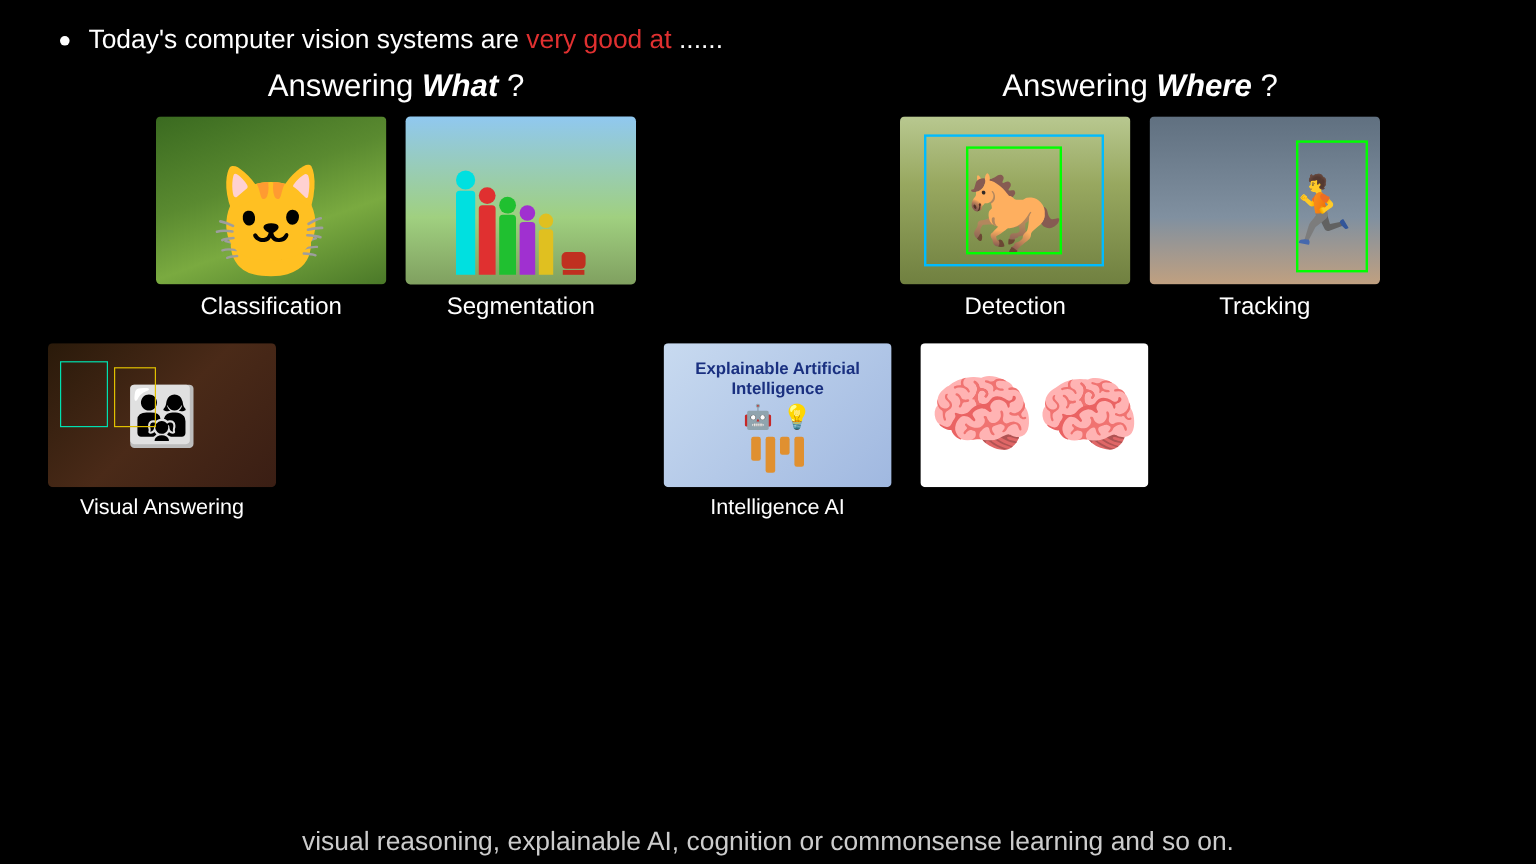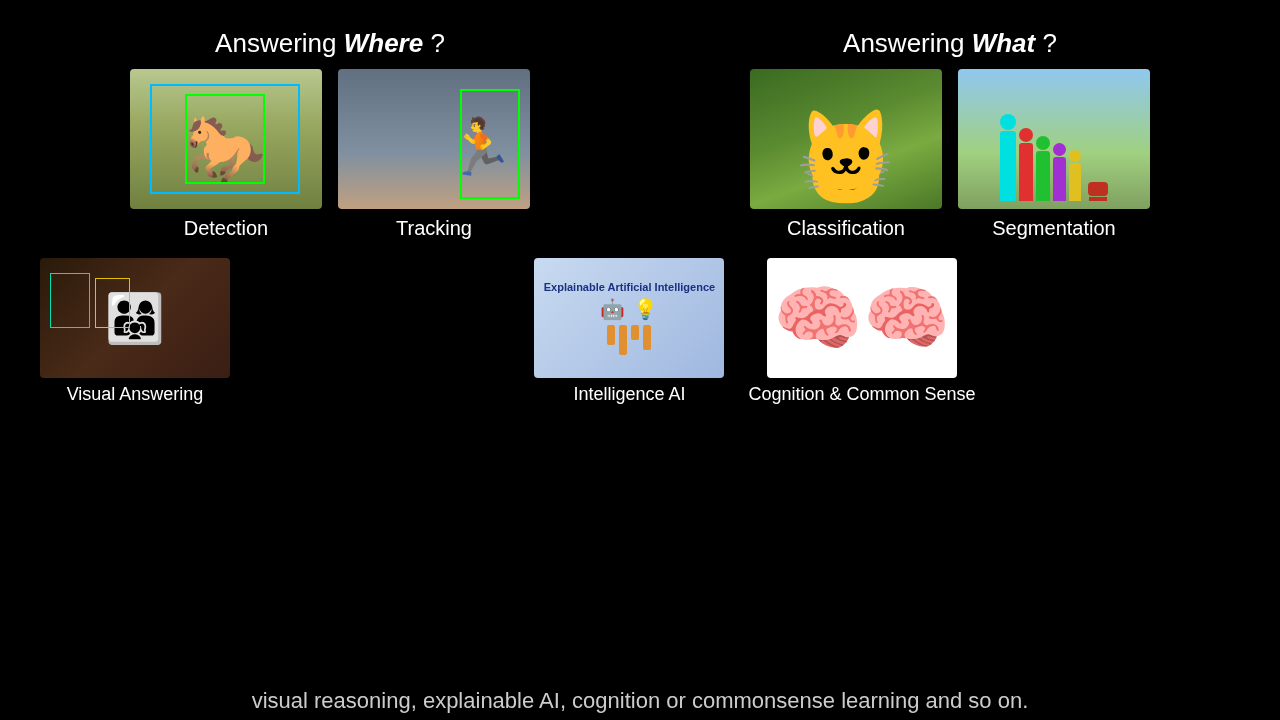--- a/index.html
+++ b/index.html
@@ -187,21 +187,21 @@
       align-items: center;
       justify-content: center;
       font-size: 14px;
       color: #2040a0;
       font-weight: bold;
       padding: 8px;
       flex-direction: column;
       gap: 4px;
     }
     .xai-title-text {
-      font-size: 11px;
+      font-size: 14px;
       color: #1a3080;
       font-weight: bold;
       text-align: center;
     }
     .xai-icons-row {
       display: flex;
       gap: 8px;
       font-size: 20px;
     }
 
@@ -277,22 +277,81 @@
       margin-right: 10px;
       vertical-align: middle;
     }
   </style>
 </head>
 <body>
 
 <div class="slide">
 
 
+  <div class="bullet-text">
+    <span class="bullet-dot"></span>
+    <span>Today's computer vision systems are </span><span class="red">very good at</span><span> ......</span>
+  </div>
 
   <div class="columns-top">
+
+    <div class="col-group col-group-left">
+      <div class="section-title">
+        <span>Answering </span><em>What</em><span> ?</span>
+      </div>
+      <div class="images-row">
+
+        <div class="img-card">
+          <div class="img-placeholder">
+            <div class="cat-img" style="width:100%;height:100%;background:linear-gradient(160deg,#3a6a20 0%,#5a8a30 40%,#7aaa40 65%,#4a7828 100%);display:flex;align-items:flex-end;justify-content:center;padding-bottom:4px;">
+              <span style="font-size:72px;line-height:1;">🐱</span>
+            </div>
+          </div>
+          <span class="img-label">Classification</span>
+        </div>
+
+        <div class="img-card">
+          <div class="img-placeholder" style="background:linear-gradient(180deg,#90c8f0 0%,#a0d080 60%,#80a060 100%);">
+            <div class="seg-container">
+
+              <div class="person">
+                <div class="person-head" style="background:#00e0e0;width:16px;height:16px;"></div>
+                <div class="person-body" style="background:#00e0e0;height:70px;width:16px;"></div>
+              </div>
+
+              <div class="person">
+                <div class="person-head" style="background:#e03030;width:14px;height:14px;"></div>
+                <div class="person-body" style="background:#e03030;height:58px;width:14px;"></div>
+              </div>
+
+              <div class="person">
+                <div class="person-head" style="background:#20c030;width:14px;height:14px;"></div>
+                <div class="person-body" style="background:#20c030;height:50px;width:14px;"></div>
+              </div>
+
+              <div class="person">
+                <div class="person-head" style="background:#a030d0;width:13px;height:13px;"></div>
+                <div class="person-body" style="background:#a030d0;height:44px;width:13px;"></div>
+              </div>
+
+              <div class="person">
+                <div class="person-head" style="background:#e0c020;width:12px;height:12px;"></div>
+                <div class="person-body" style="background:#e0c020;height:38px;width:12px;"></div>
+              </div>
+
+              <div class="person" style="margin-left:4px;">
+                <div style="background:#c03020;width:20px;height:14px;border-radius:4px;"></div>
+                <div style="background:#c03020;width:18px;height:4px;"></div>
+              </div>
+            </div>
+          </div>
+          <span class="img-label">Segmentation</span>
+        </div>
+      </div>
+    </div>
 
     <div class="col-group col-group-right">
       <div class="section-title">
         <span>Answering </span><em>Where</em><span> ?</span>
       </div>
       <div class="images-row">
 
         <div class="img-card">
           <div class="img-placeholder">
             <div class="det-container">
@@ -305,75 +364,20 @@
         </div>
 
         <div class="img-card">
           <div class="img-placeholder">
             <div class="track-container">
               <span class="runner-emoji">🏃</span>
               <div class="track-rect"></div>
             </div>
           </div>
           <span class="img-label">Tracking</span>
-        </div>
-      </div>
-    </div>
-
-    <div class="col-group col-group-left">
-      <div class="section-title">
-        <span>Answering </span><em>What</em><span> ?</span>
-      </div>
-      <div class="images-row">
-
-        <div class="img-card">
-          <div class="img-placeholder">
-            <div class="cat-img" style="width:100%;height:100%;background:linear-gradient(160deg,#3a6a20 0%,#5a8a30 40%,#7aaa40 65%,#4a7828 100%);display:flex;align-items:flex-end;justify-content:center;padding-bottom:4px;">
-              <span style="font-size:72px;line-height:1;">🐱</span>
-            </div>
-          </div>
-          <span class="img-label">Classification</span>
-        </div>
-
-        <div class="img-card">
-          <div class="img-placeholder" style="background:linear-gradient(180deg,#90c8f0 0%,#a0d080 60%,#80a060 100%);">
-            <div class="seg-container">
-
-              <div class="person">
-                <div class="person-head" style="background:#00e0e0;width:16px;height:16px;"></div>
-                <div class="person-body" style="background:#00e0e0;height:70px;width:16px;"></div>
-              </div>
-
-              <div class="person">
-                <div class="person-head" style="background:#e03030;width:14px;height:14px;"></div>
-                <div class="person-body" style="background:#e03030;height:58px;width:14px;"></div>
-              </div>
-
-              <div class="person">
-                <div class="person-head" style="background:#20c030;width:14px;height:14px;"></div>
-                <div class="person-body" style="background:#20c030;height:50px;width:14px;"></div>
-              </div>
-
-              <div class="person">
-                <div class="person-head" style="background:#a030d0;width:13px;height:13px;"></div>
-                <div class="person-body" style="background:#a030d0;height:44px;width:13px;"></div>
-              </div>
-
-              <div class="person">
-                <div class="person-head" style="background:#e0c020;width:12px;height:12px;"></div>
-                <div class="person-body" style="background:#e0c020;height:38px;width:12px;"></div>
-              </div>
-
-              <div class="person" style="margin-left:4px;">
-                <div style="background:#c03020;width:20px;height:14px;border-radius:4px;"></div>
-                <div style="background:#c03020;width:18px;height:4px;"></div>
-              </div>
-            </div>
-          </div>
-          <span class="img-label">Segmentation</span>
         </div>
       </div>
     </div>
   </div>
 
   <div class="bottom-section">
 
     <div class="bottom-row">
 
       <div class="bottom-img-container">
@@ -409,21 +413,20 @@
             </div>
             <span class="bottom-img-label">Intelligence AI</span>
           </div>
 
           <div class="bottom-img-container">
             <div class="bottom-img-placeholder">
               <div class="cog-img" style="width:100%;height:100%;display:flex;align-items:center;justify-content:center;background:#fff;">
                 <span class="brain-icon">🧠</span>
               </div>
             </div>
-            <span class="bottom-img-label">Cognition &amp; Common Sense</span>
           </div>
         </div>
       </div>
     </div>
   </div>
 
   <div class="bottom-caption">visual reasoning, explainable AI, cognition or commonsense learning and so on.</div>
 
 </div>
 

